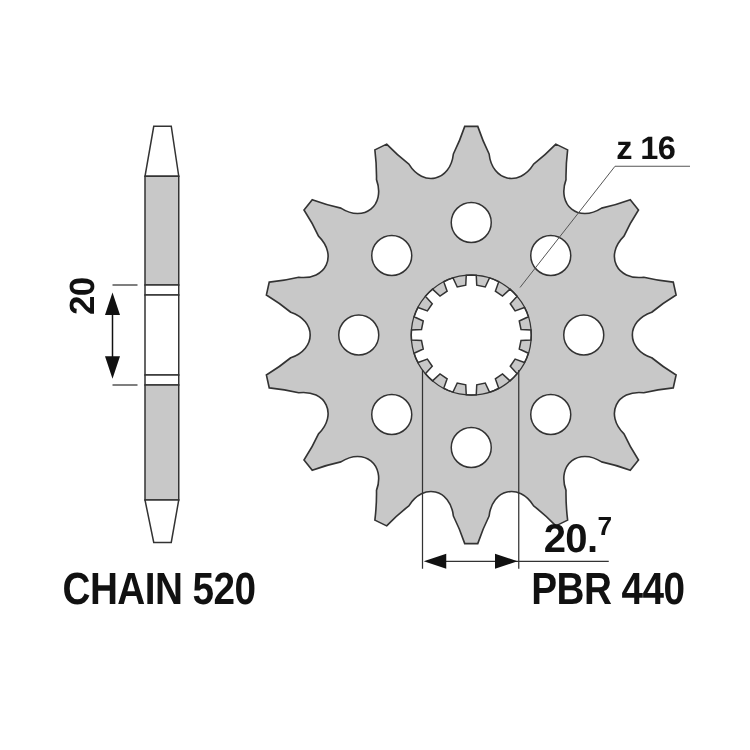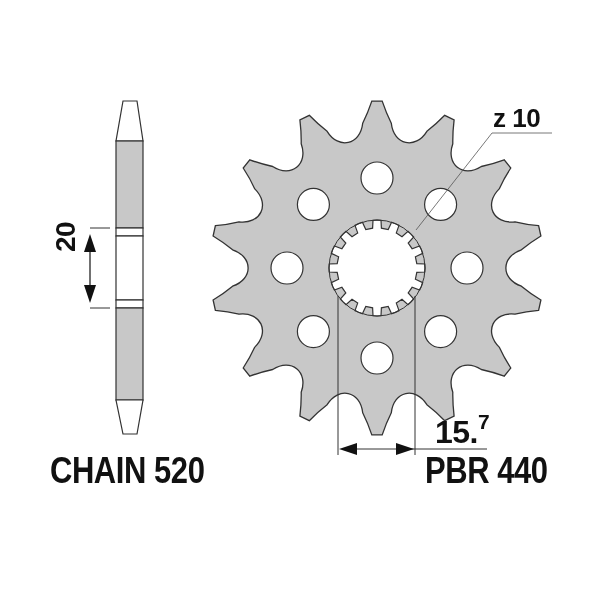--- a/index.html
+++ b/index.html
@@ -65,17 +65,17 @@
       <line x1="342" y1="449" x2="487" y2="449" stroke="#333" stroke-width="1"></line>
       <polygon points="339,449 357,443 357,455" fill="#111"></polygon>
       <polygon points="414,449 396,443 396,455" fill="#111"></polygon>
 
       <line x1="416" y1="230" x2="492" y2="133" stroke="#555" stroke-width="0.8"></line>
       <line x1="492" y1="133" x2="552" y2="133" stroke="#555" stroke-width="0.8"></line>
     </g>
   </svg>
 
   <div id="hub-label" class="label">20</div>
-  <div id="teeth-label" class="label">z 10</div>
-  <div id="pitch-label" class="label"><span>15.</span><sup>7</sup></div>
+  <div id="teeth-label" class="label">z 16</div>
+  <div id="pitch-label" class="label"><span>20.</span><sup>7</sup></div>
   <div id="chain-label" class="label">CHAIN 520</div>
   <div id="part-label" class="label">PBR 440</div>
 </div>
 
 </body></html>

